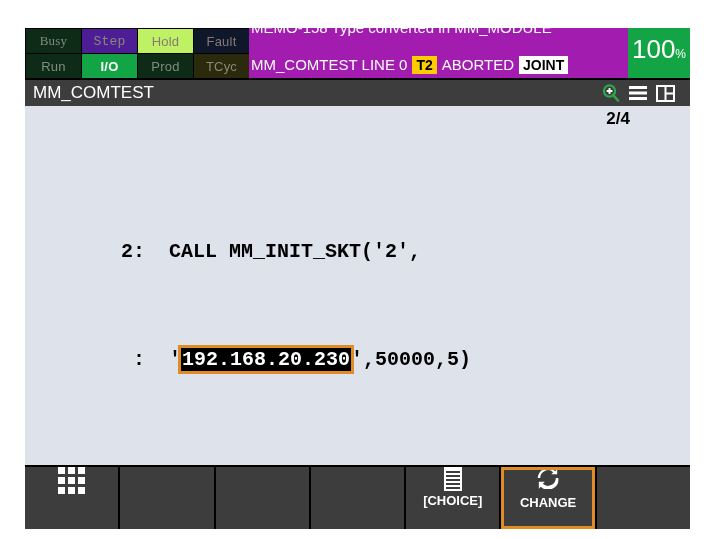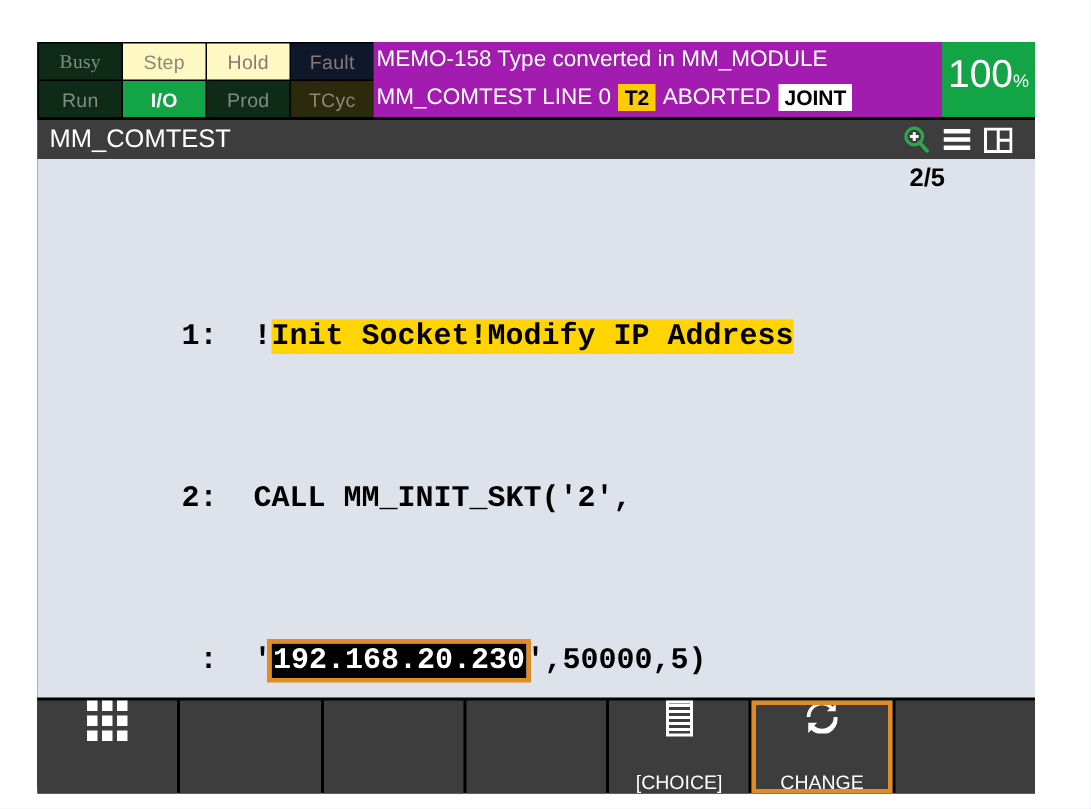--- a/index.html
+++ b/index.html
@@ -37,22 +37,22 @@
   }
   .led {
     display: flex;
     align-items: center;
     justify-content: center;
     font-size: 13px;
     letter-spacing: 0.2px;
     font-family: "Liberation Sans", sans-serif;
   }
   .led-busy  { background: #0d2b16; color: #7f8c82; font-family: Liberation Serif, serif; }
-  .led-step  { background: #fef9c3; color: #8a8878; }
-  .led-hold  { background: #fef9c3; color: #8a7878; }
+  .led-step  { background: #4c1d95; color: #8a8878; font-family: Liberation Mono, monospace; }
+  .led-hold  { background: #bef264; color: #8a7878; }
   .led-fault { background: #0f172a; color: #8a7878; }
   .led-run   { background: #0d2b16; color: #7f8c82; }
   .led-io    { background: #13a545; color: #ffffff; font-weight: bold; }
   .led-prod  { background: #0d2b16; color: #7f8c82; }
   .led-tcyc  { background: #2b2a0d; color: #8a8878; }
 
   .status-msgs {
     flex: 1;
     background: #a21caf;
     display: flex;
@@ -65,21 +65,21 @@
     color: #ffffff;
     font-size: 15px;
     line-height: 24px;
     white-space: nowrap;
     display: flex;
     align-items: center;
   }
   .badge {
     display: inline-block;
     padding: 0 4px;
-    margin: 4px 5px;
+    margin: 16px 5px;
     line-height: 18px;
     font-size: 14px;
     font-weight: bold;
   }
   .badge-t2 { background: #ffcc00; color: #000000; }
   .badge-joint { background: #ffffff; color: #000000; }
 
   .override {
     width: 62px;
     background: #13a545;
@@ -154,23 +154,24 @@
     display: flex;
     border-top: 2px solid #000000;
   }
   .tb-btn {
     flex: 1;
     background: #3d3d3d;
     margin-right: 2px;
     display: flex;
     flex-direction: column;
     align-items: center;
-    justify-content: space-between;
+    justify-content: flex-start;
     position: relative;
     box-sizing: border-box;
+    font-weight: bold;
   }
   .tb-btn:last-child { margin-right: 0; }
   .tb-label {
     color: #ffffff;
     font-size: 13px;
     line-height: 15px;
     margin-top: 2px;
   }
   .tb-selected {
     outline: 3px solid #e08b25;
@@ -250,25 +251,24 @@
           <rect x="1" y="1" width="17" height="15" fill="none" stroke="#ffffff" stroke-width="2"></rect>
           <line x1="9.5" y1="1" x2="9.5" y2="16" stroke="#ffffff" stroke-width="2"></line>
           <line x1="9.5" y1="8.5" x2="18" y2="8.5" stroke="#ffffff" stroke-width="2"></line>
         </svg>
       </span>
     </div>
   </div>
 
   <div class="codearea">
 
-    <div class="pager">2/5</div>
+    <div class="pager">2/4</div>
 
     <div class="code">
 
-      <div class="code-row"><span class="lineno">1:</span><span class="gap"></span><span>!</span><span class="hl-yellow">Init Socket!Modify IP Address</span></div>
 
       <div class="code-row"><span class="lineno">2:</span><span class="gap"></span><span>CALL MM_INIT_SKT('2',</span></div>
 
       <div class="code-row"><span class="lineno">:</span><span class="gap"></span><span>'</span><span class="sel-ip">192.168.20.230</span><span>',50000,5)</span></div>
 
       
 
       
 
       

